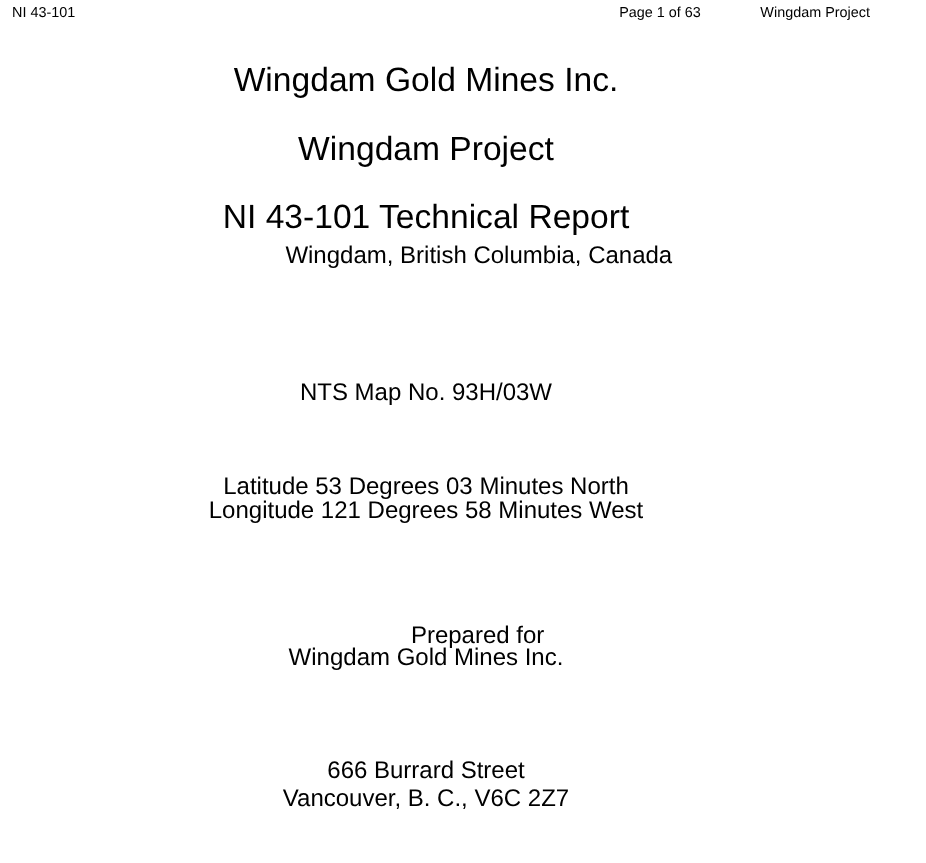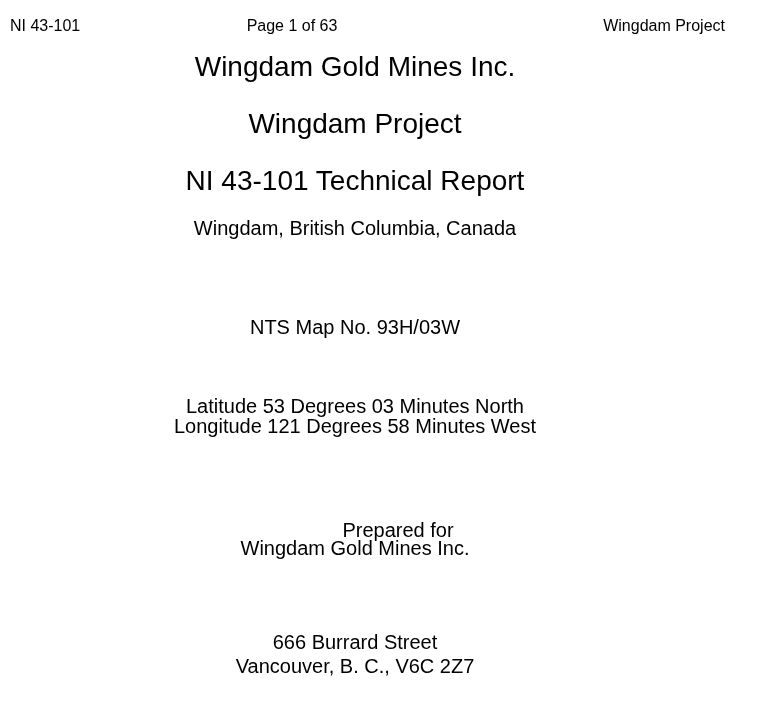--- a/index.html
+++ b/index.html
@@ -29,34 +29,34 @@
     line-height: 20px;
     white-space: nowrap;
   }
   .title-line {
     font-size: 28px;
     line-height: 28px;
   }
   
   .hdr {
     position: absolute;
-    top: 16px;
-    font-size: 16px;
+    top: 0;
+    font-size: 12px;
     line-height: 20px;
     white-space: nowrap;
   }
   .hdr-left  { left: 10px; }
-  .hdr-center{ left: 0; width: 584px; text-align: center; }
+  .hdr-center{ left: 0; width: 584px; text-align: right; }
   .hdr-right { right: 47px; }
 
   
   .t1   { top: 53px; }
   .t2   { top: 110px; }
   .t3   { top: 167px; }
-  .loc1 { top: 218px; }
+  .loc1 { top: 203px; padding-left: 44px; }
   .loc2 { top: 257px; }
   .nts  { top: 317px; }
   .lat  { top: 396px; }
   .lon  { top: 416px; }
   .prep { top: 520px; padding-left: 43px; }
   .comp { top: 538px; }
   .addr1{ top: 577px; }
   .addr2{ top: 617px; margin-top: 15px; }
   .addr3{ top: 656px; }
 </style>

